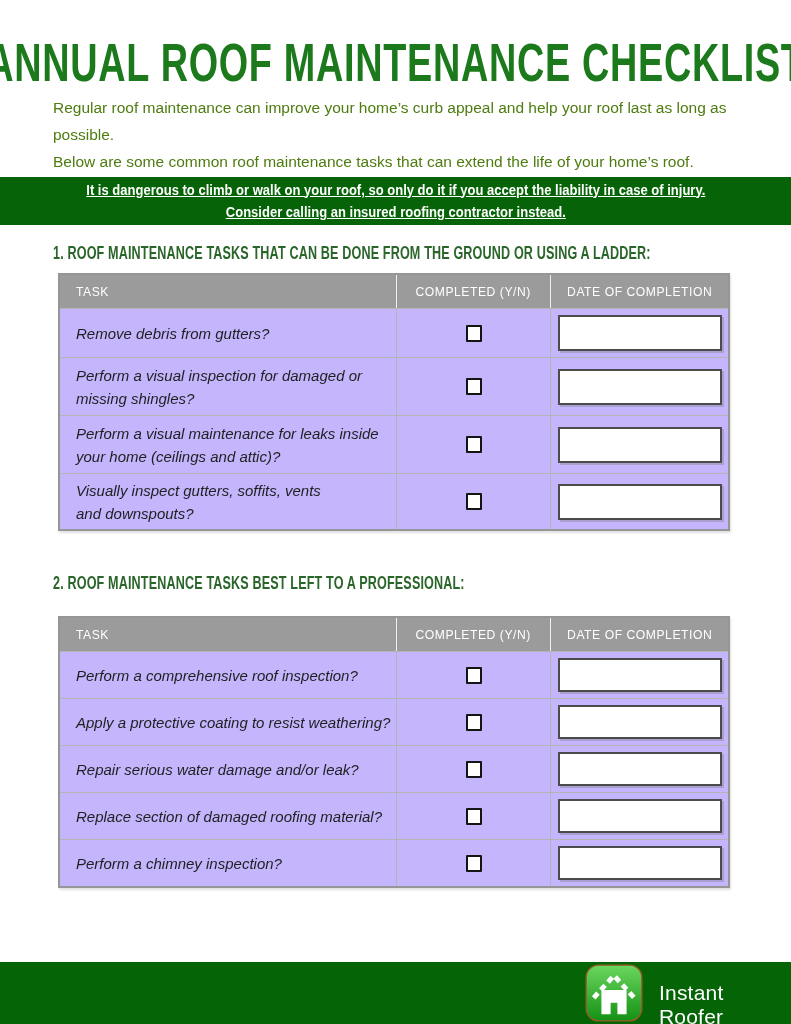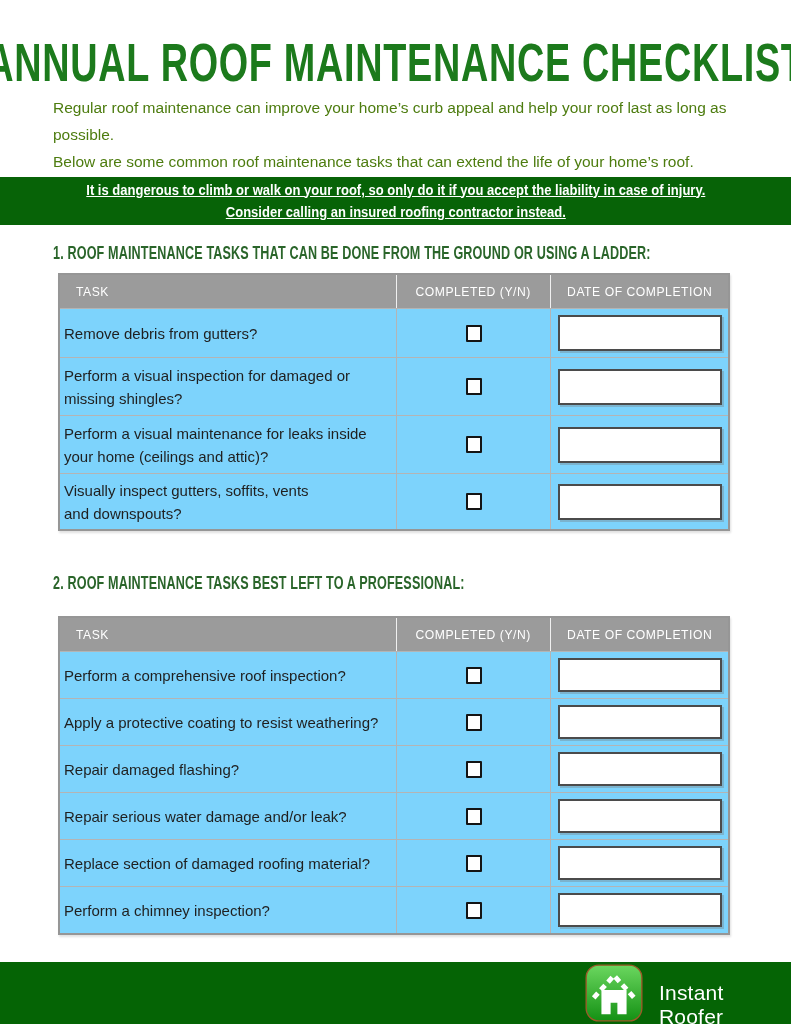--- a/index.html
+++ b/index.html
@@ -61,39 +61,39 @@
     font-size:17.5px;font-weight:700;letter-spacing:0.2px;line-height:22px;
     transform:scale(0.72,1.04);transform-origin:0 50%;
   }
   .sh1{margin-top:17px;}
   .sh2{margin-top:41px;}
 
   
   .tbl{
     margin-left:58px;width:672px;
     border:2px solid var(--border-outer);
-    background:#7dd3fc;
+    background:#c4b5fd;
     box-shadow:1px 2px 2px rgba(0,0,0,0.12);
   }
   .tbl1{margin-top:9px;}
   .tbl2{margin-top:22px;}
   .thead,.trow{display:grid;grid-template-columns:336px 154px 178px;}
   .thead{background:var(--gray-header);height:33px;}
   .th{
     display:flex;align-items:center;color:#fff;font-size:13.5px;letter-spacing:0.6px;
   }
   .th .squeeze{display:inline-block;white-space:nowrap;transform:scale(0.9,1);}
   .th.c1{justify-content:flex-start;padding-left:16px;}
   .th.c1 .squeeze{transform-origin:0 50%;}
   .th.c2,.th.c3{justify-content:center;}
   .th.c2,.th.c3{border-left:1px solid rgba(255,255,255,0.85);}
   .trow{border-top:1px solid var(--border-inner);}
   .td{display:flex;align-items:center;}
   .td.c2,.td.c3{border-left:1px solid var(--border-inner);justify-content:center;}
-  .td.c1{padding-left:4px;}
+  .td.c1{padding-left:16px;font-style:italic;}
   .task-text{font-size:15px;line-height:23px;white-space:pre-line;color:#1f1f1f;}
   .tbl1 .trow{min-height:58px;}
   .tbl1 .trow.r1{min-height:49px;}
   .tbl1 .trow.r5{min-height:56px;}
   .tbl2 .trow{min-height:47px;}
 
   input.chk{
     appearance:none;-webkit-appearance:none;
     width:16px;height:17px;border:2px solid #141414;background:#fff;
     margin:0;border-radius:1px;cursor:pointer;
@@ -223,31 +223,20 @@
       <div class="td c2">
           <input type="checkbox" class="chk" style="">
         </div>
       <div class="td c3">
           <input type="text" class="datebox" value="" style="">
         </div>
     </div>
     <div class="trow">
       <div class="td c1">
           <span class="task-text">Apply a protective coating to resist weathering?</span>
-        </div>
-      <div class="td c2">
-          <input type="checkbox" class="chk" style="">
-        </div>
-      <div class="td c3">
-          <input type="text" class="datebox" value="" style="">
-        </div>
-    </div>
-    <div class="trow">
-      <div class="td c1">
-          <span class="task-text">Repair damaged flashing?</span>
         </div>
       <div class="td c2">
           <input type="checkbox" class="chk" style="">
         </div>
       <div class="td c3">
           <input type="text" class="datebox" value="" style="">
         </div>
     </div>
     <div class="trow">
       <div class="td c1">

